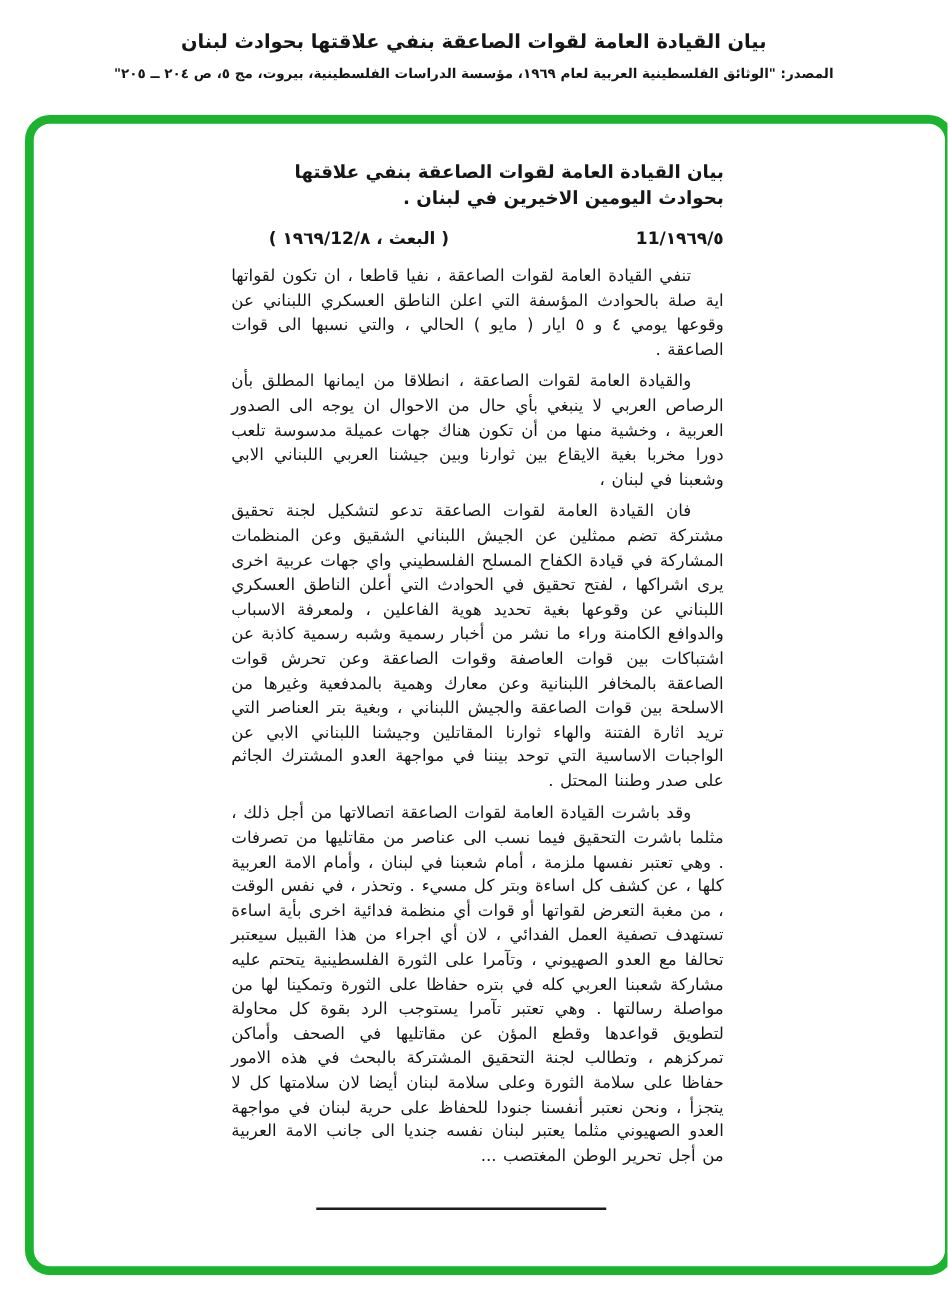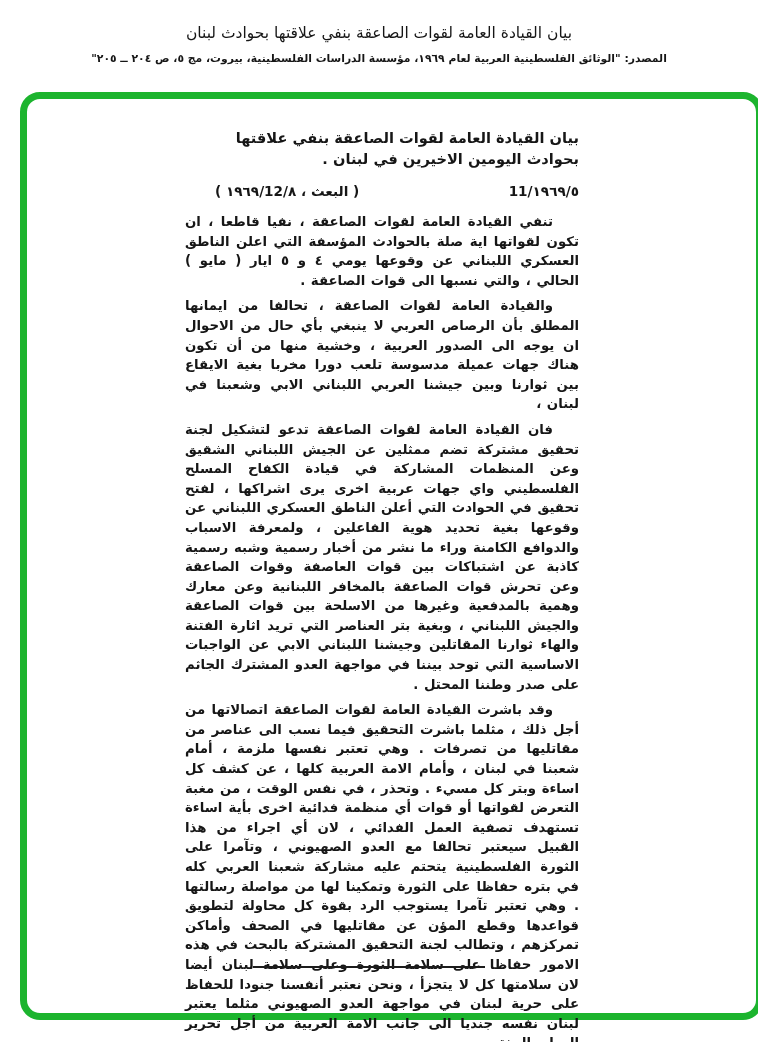--- a/index.html
+++ b/index.html
@@ -10,21 +10,21 @@
   html,body{margin:0;padding:0;}
   body{
     width:758px;height:1042px;position:relative;overflow:hidden;
     background:var(--paper);
     color:var(--ink);
     font-family:"DejaVu Sans",sans-serif;
   }
   .page-header{position:absolute;left:0;top:0;width:758px;direction:rtl;}
   .hdr-title{
     position:absolute;left:0;top:24px;width:100%;
-    text-align:center;font-size:15.5px;font-weight:normal;margin:0;
+    text-align:center;font-size:15.5px;font-weight:bold;margin:0;
   }
   .hdr-source{
     position:absolute;left:0;top:52px;width:100%;
     text-align:center;font-size:10.8px;font-weight:bold;margin:0;
   }
   .doc-frame{
     position:absolute;left:20px;top:92px;
     width:703px;height:914px;
     border:7px solid var(--frame-green);
     border-radius:20px;
@@ -41,21 +41,21 @@
     text-align:right;
   }
   .date-row{
     display:flex;justify-content:space-between;align-items:baseline;
     font-size:13.6px;font-weight:bold;
     margin:0 0 13px 0;
   }
   .doc-citation{margin-left:30px;}
   .para{
     margin:0 0 6px 0;
-    font-size:13.3px;font-weight:bold;line-height:19.6px;
+    font-size:13.3px;font-weight:normal;line-height:19.6px;
     text-align:justify;text-indent:26px;
     word-spacing:1px;
   }
   .footnote-divider{
     position:absolute;left:226px;top:867px;
     width:232px;height:2px;background:#1c1c1c;
   }
 </style>
 </head>
 <body>
@@ -66,18 +66,18 @@
 </header>
 
 <section class="doc-frame">
   <article class="doc-body">
     <h2 class="doc-title">بيان القيادة العامة لقوات الصاعقة بنفي علاقتها بحوادث اليومين الاخيرين في لبنان .</h2>
     <div class="date-row">
       <span>١٩٦٩/٥/11</span>
       <span class="doc-citation">( البعث ، ١٩٦٩/12/٨ )</span>
     </div>
     <p class="para">تنفي القيادة العامة لقوات الصاعقة ، نفيا قاطعا ، ان تكون لقواتها اية صلة بالحوادث المؤسفة التي اعلن الناطق العسكري اللبناني عن وقوعها يومي ٤ و ٥ ايار ( مايو ) الحالي ، والتي نسبها الى قوات الصاعقة .</p>
-    <p class="para">والقيادة العامة لقوات الصاعقة ، تحالفا من ايمانها المطلق بأن الرصاص العربي لا ينبغي بأي حال من الاحوال ان يوجه الى الصدور العربية ، وخشية منها من أن تكون هناك جهات عميلة مدسوسة تلعب دورا مخربا بغية الايقاع بين ثوارنا وبين جيشنا العربي اللبناني الابي وشعبنا في لبنان ،</p>
+    <p class="para">والقيادة العامة لقوات الصاعقة ، انطلاقا من ايمانها المطلق بأن الرصاص العربي لا ينبغي بأي حال من الاحوال ان يوجه الى الصدور العربية ، وخشية منها من أن تكون هناك جهات عميلة مدسوسة تلعب دورا مخربا بغية الايقاع بين ثوارنا وبين جيشنا العربي اللبناني الابي وشعبنا في لبنان ،</p>
     <p class="para">فان القيادة العامة لقوات الصاعقة تدعو لتشكيل لجنة تحقيق مشتركة تضم ممثلين عن الجيش اللبناني الشقيق وعن المنظمات المشاركة في قيادة الكفاح المسلح الفلسطيني واي جهات عربية اخرى يرى اشراكها ، لفتح تحقيق في الحوادث التي أعلن الناطق العسكري اللبناني عن وقوعها بغية تحديد هوية الفاعلين ، ولمعرفة الاسباب والدوافع الكامنة وراء ما نشر من أخبار رسمية وشبه رسمية كاذبة عن اشتباكات بين قوات العاصفة وقوات الصاعقة وعن تحرش قوات الصاعقة بالمخافر اللبنانية وعن معارك وهمية بالمدفعية وغيرها من الاسلحة بين قوات الصاعقة والجيش اللبناني ، وبغية بتر العناصر التي تريد اثارة الفتنة والهاء ثوارنا المقاتلين وجيشنا اللبناني الابي عن الواجبات الاساسية التي توحد بيننا في مواجهة العدو المشترك الجاثم على صدر وطننا المحتل .</p>
     <p class="para">وقد باشرت القيادة العامة لقوات الصاعقة اتصالاتها من أجل ذلك ، مثلما باشرت التحقيق فيما نسب الى عناصر من مقاتليها من تصرفات . وهي تعتبر نفسها ملزمة ، أمام شعبنا في لبنان ، وأمام الامة العربية كلها ، عن كشف كل اساءة وبتر كل مسيء . وتحذر ، في نفس الوقت ، من مغبة التعرض لقواتها أو قوات أي منظمة فدائية اخرى بأية اساءة تستهدف تصفية العمل الفدائي ، لان أي اجراء من هذا القبيل سيعتبر تحالفا مع العدو الصهيوني ، وتآمرا على الثورة الفلسطينية يتحتم عليه مشاركة شعبنا العربي كله في بتره حفاظا على الثورة وتمكينا لها من مواصلة رسالتها . وهي تعتبر تآمرا يستوجب الرد بقوة كل محاولة لتطويق قواعدها وقطع المؤن عن مقاتليها في الصحف وأماكن تمركزهم ، وتطالب لجنة التحقيق المشتركة بالبحث في هذه الامور حفاظا على سلامة الثورة وعلى سلامة لبنان أيضا لان سلامتها كل لا يتجزأ ، ونحن نعتبر أنفسنا جنودا للحفاظ على حرية لبنان في مواجهة العدو الصهيوني مثلما يعتبر لبنان نفسه جنديا الى جانب الامة العربية من أجل تحرير الوطن المغتصب ...</p>
   </article>
   <div class="footnote-divider"></div>
 </section>
 
 </body></html>

